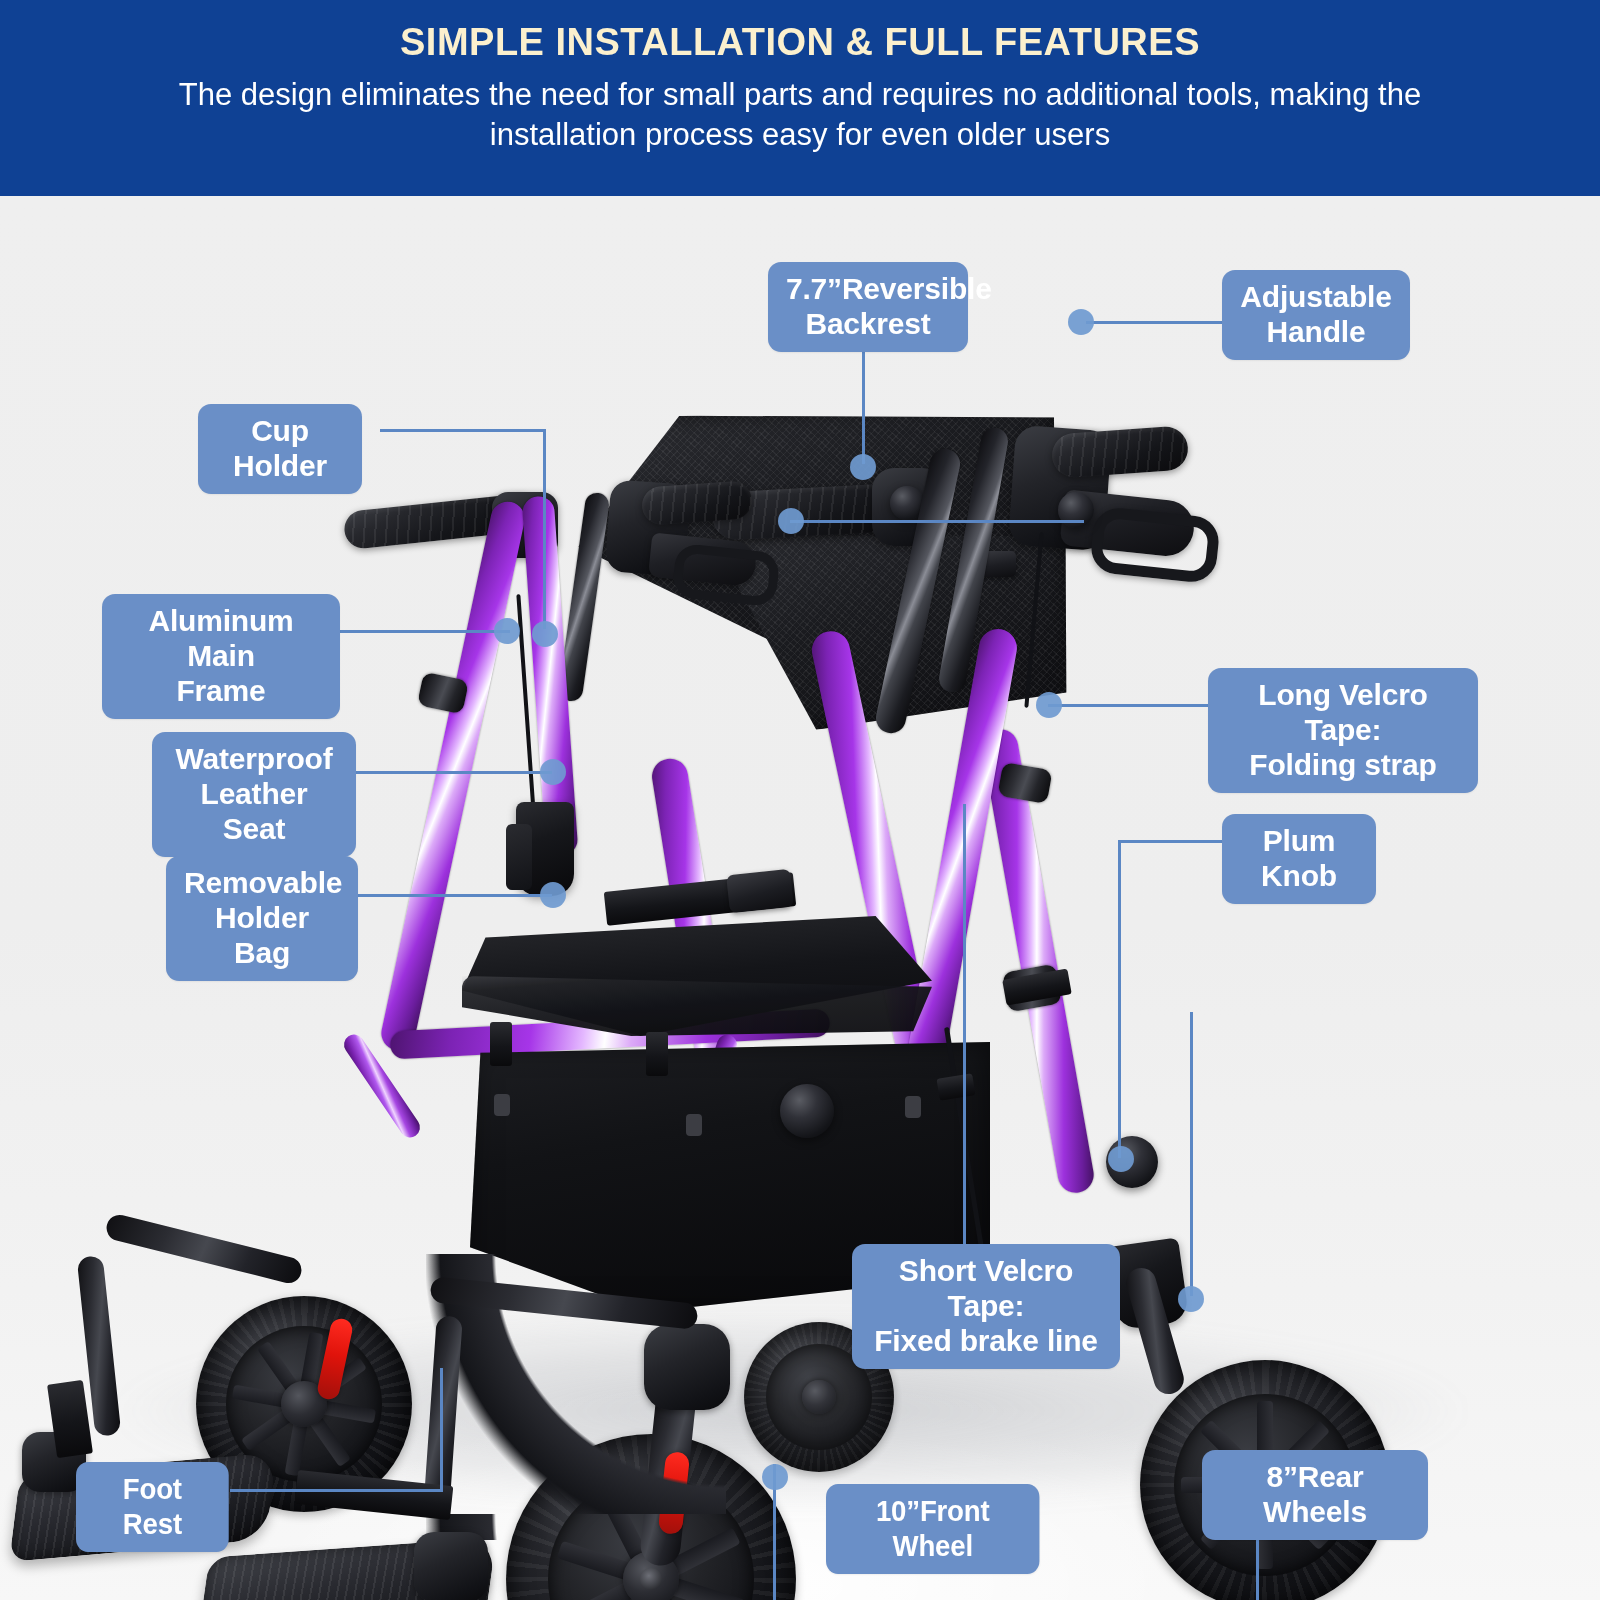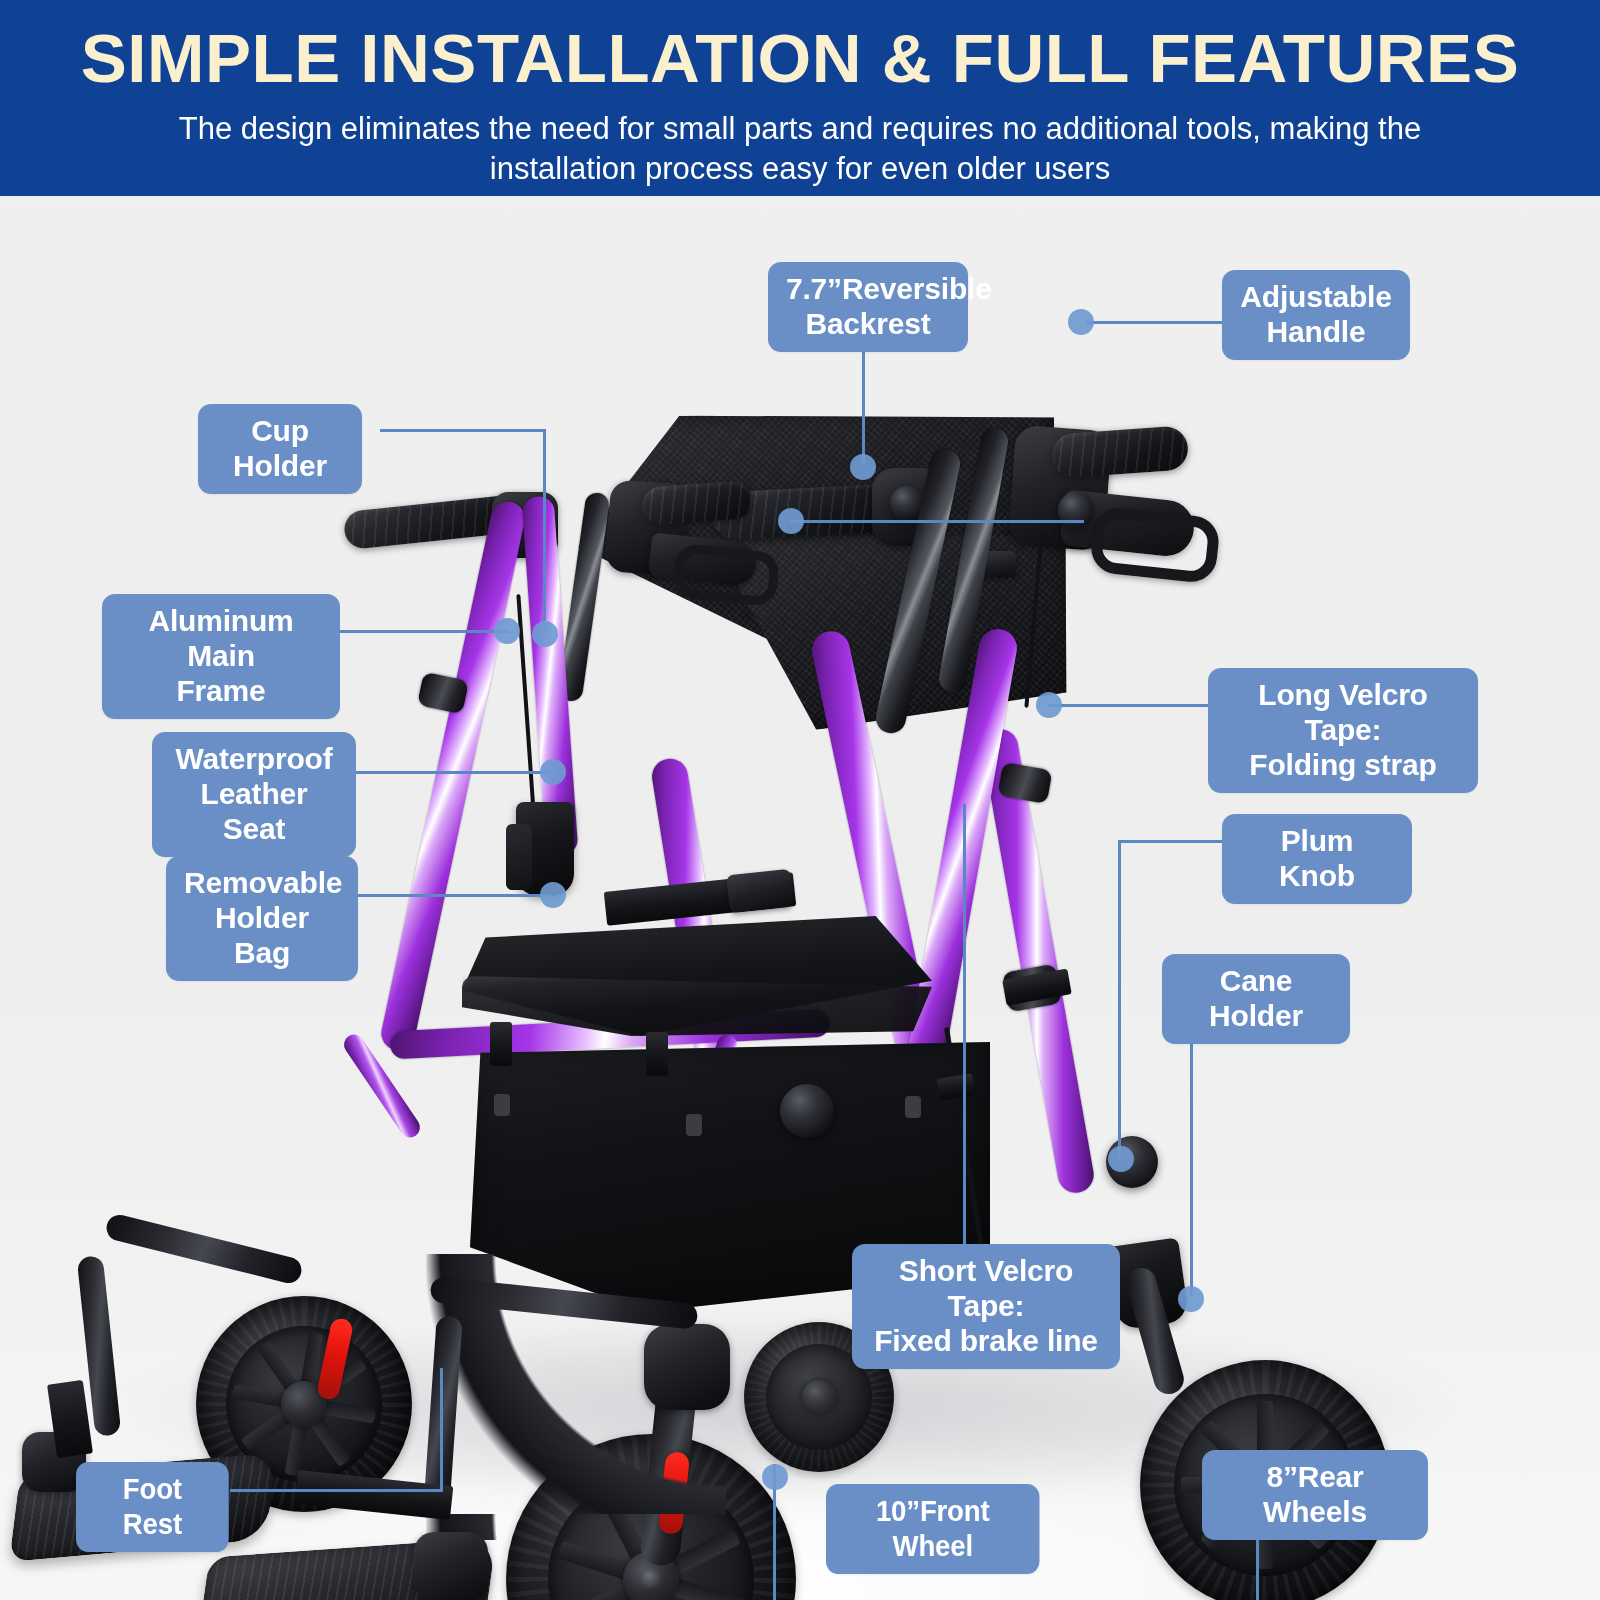--- a/index.html
+++ b/index.html
@@ -14,21 +14,21 @@
 
   
   #header{
     position:absolute;left:0;top:0;width:1600px;height:196px;
     background:#0f4194;
     display:flex;flex-direction:column;align-items:center;justify-content:flex-start;
     padding-top:22px;box-sizing:border-box;
   }
   #header-title{
     color:#fbf0ce;
-    font-size:69px;font-weight:bold;letter-spacing:.5px;
+    font-size:38px;font-weight:bold;letter-spacing:.5px;
     line-height:1.08;text-align:center;white-space:nowrap;
   }
   #header-sub{
     color:#ffffff;font-size:31px;line-height:1.30;text-align:center;
     margin-top:12px;max-width:1360px;font-weight:400;
   }
 
   
   #stage{
     position:absolute;left:0;top:196px;width:1600px;height:1404px;
@@ -413,30 +413,29 @@
 Folding strap</div>
 
     <div class="lead-h" style="left:352px;top:575px;width:200px;"></div>
     <div class="dot" style="left:540px;top:563px;"></div>
     <div class="label sz-md" style="left:152px;top:536px;width:204px;">Waterproof
 Leather Seat</div>
 
     <div class="lead-h" style="left:1118px;top:644px;width:104px;"></div>
     <div class="lead-v" style="left:1118px;top:644px;height:318px;"></div>
     <div class="dot" style="left:1108px;top:950px;"></div>
-    <div class="label sz-md" style="left:1222px;top:618px;width:190px;">Plum Knob</div>
+    <div class="label sz-md" style="left:1222px;top:618px;width:154px;">Plum Knob</div>
 
     <div class="lead-h" style="left:340px;top:698px;width:212px;"></div>
     <div class="dot" style="left:540px;top:686px;"></div>
     <div class="label sz-md" style="left:166px;top:660px;width:192px;">Removable
 Holder Bag</div>
 
     <div class="lead-v" style="left:1190px;top:816px;height:284px;"></div>
     <div class="dot" style="left:1178px;top:1090px;"></div>
-    <div class="label sz-md" style="left:1162px;top:758px;width:188px;">Cane Holder</div>
 
     <div class="lead-v" style="left:963px;top:608px;height:440px;"></div>
     <div class="label sz-md" style="left:852px;top:1048px;width:268px;">Short Velcro Tape:
 Fixed brake line</div>
 
     <div class="lead-h" style="left:230px;top:1293px;width:212px;"></div>
     <div class="lead-v" style="left:440px;top:1172px;height:124px;"></div>
     <div class="label sz-cond" style="left:76px;top:1266px;width:166px;">Foot Rest</div>
 
     <div class="lead-v" style="left:773px;top:1268px;height:192px;"></div>

